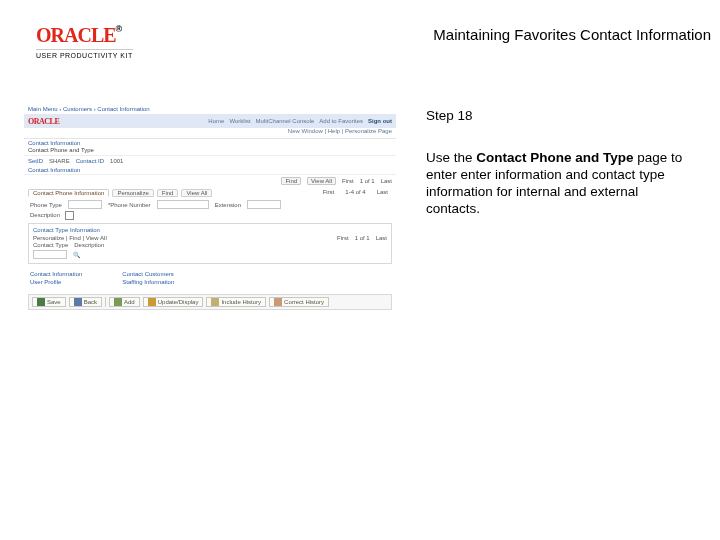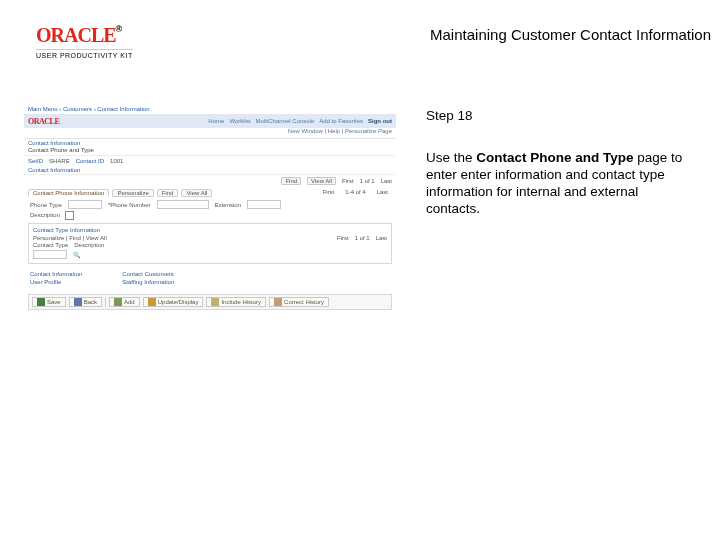--- a/index.html
+++ b/index.html
@@ -54,21 +54,21 @@
 .ic.corr{background:#c89a7a;}
 </style>
 </head>
 <body>
 <div class="page">
 
 <div class="hdr">
   <span class="oracle-word"><span>ORACLE</span><sup>®</sup></span>
   <div class="upk">USER PRODUCTIVITY KIT</div>
 </div>
-<div class="title">Maintaining Customer Contact Information</div>
+<div class="title">Maintaining Favorites Contact Information</div>
 
 <div class="step">Step 18</div>
 <div class="body">
   <span>Use the </span><b>Contact Phone and Type</b><span> page to enter enter information and contact type information for internal and external contacts.</span>
 </div>
 
 <div class="shot">
   <div class="crumb">Main Menu › Customers › Contact Information</div>
   <div class="bar">
     <span class="orc">ORACLE</span>

